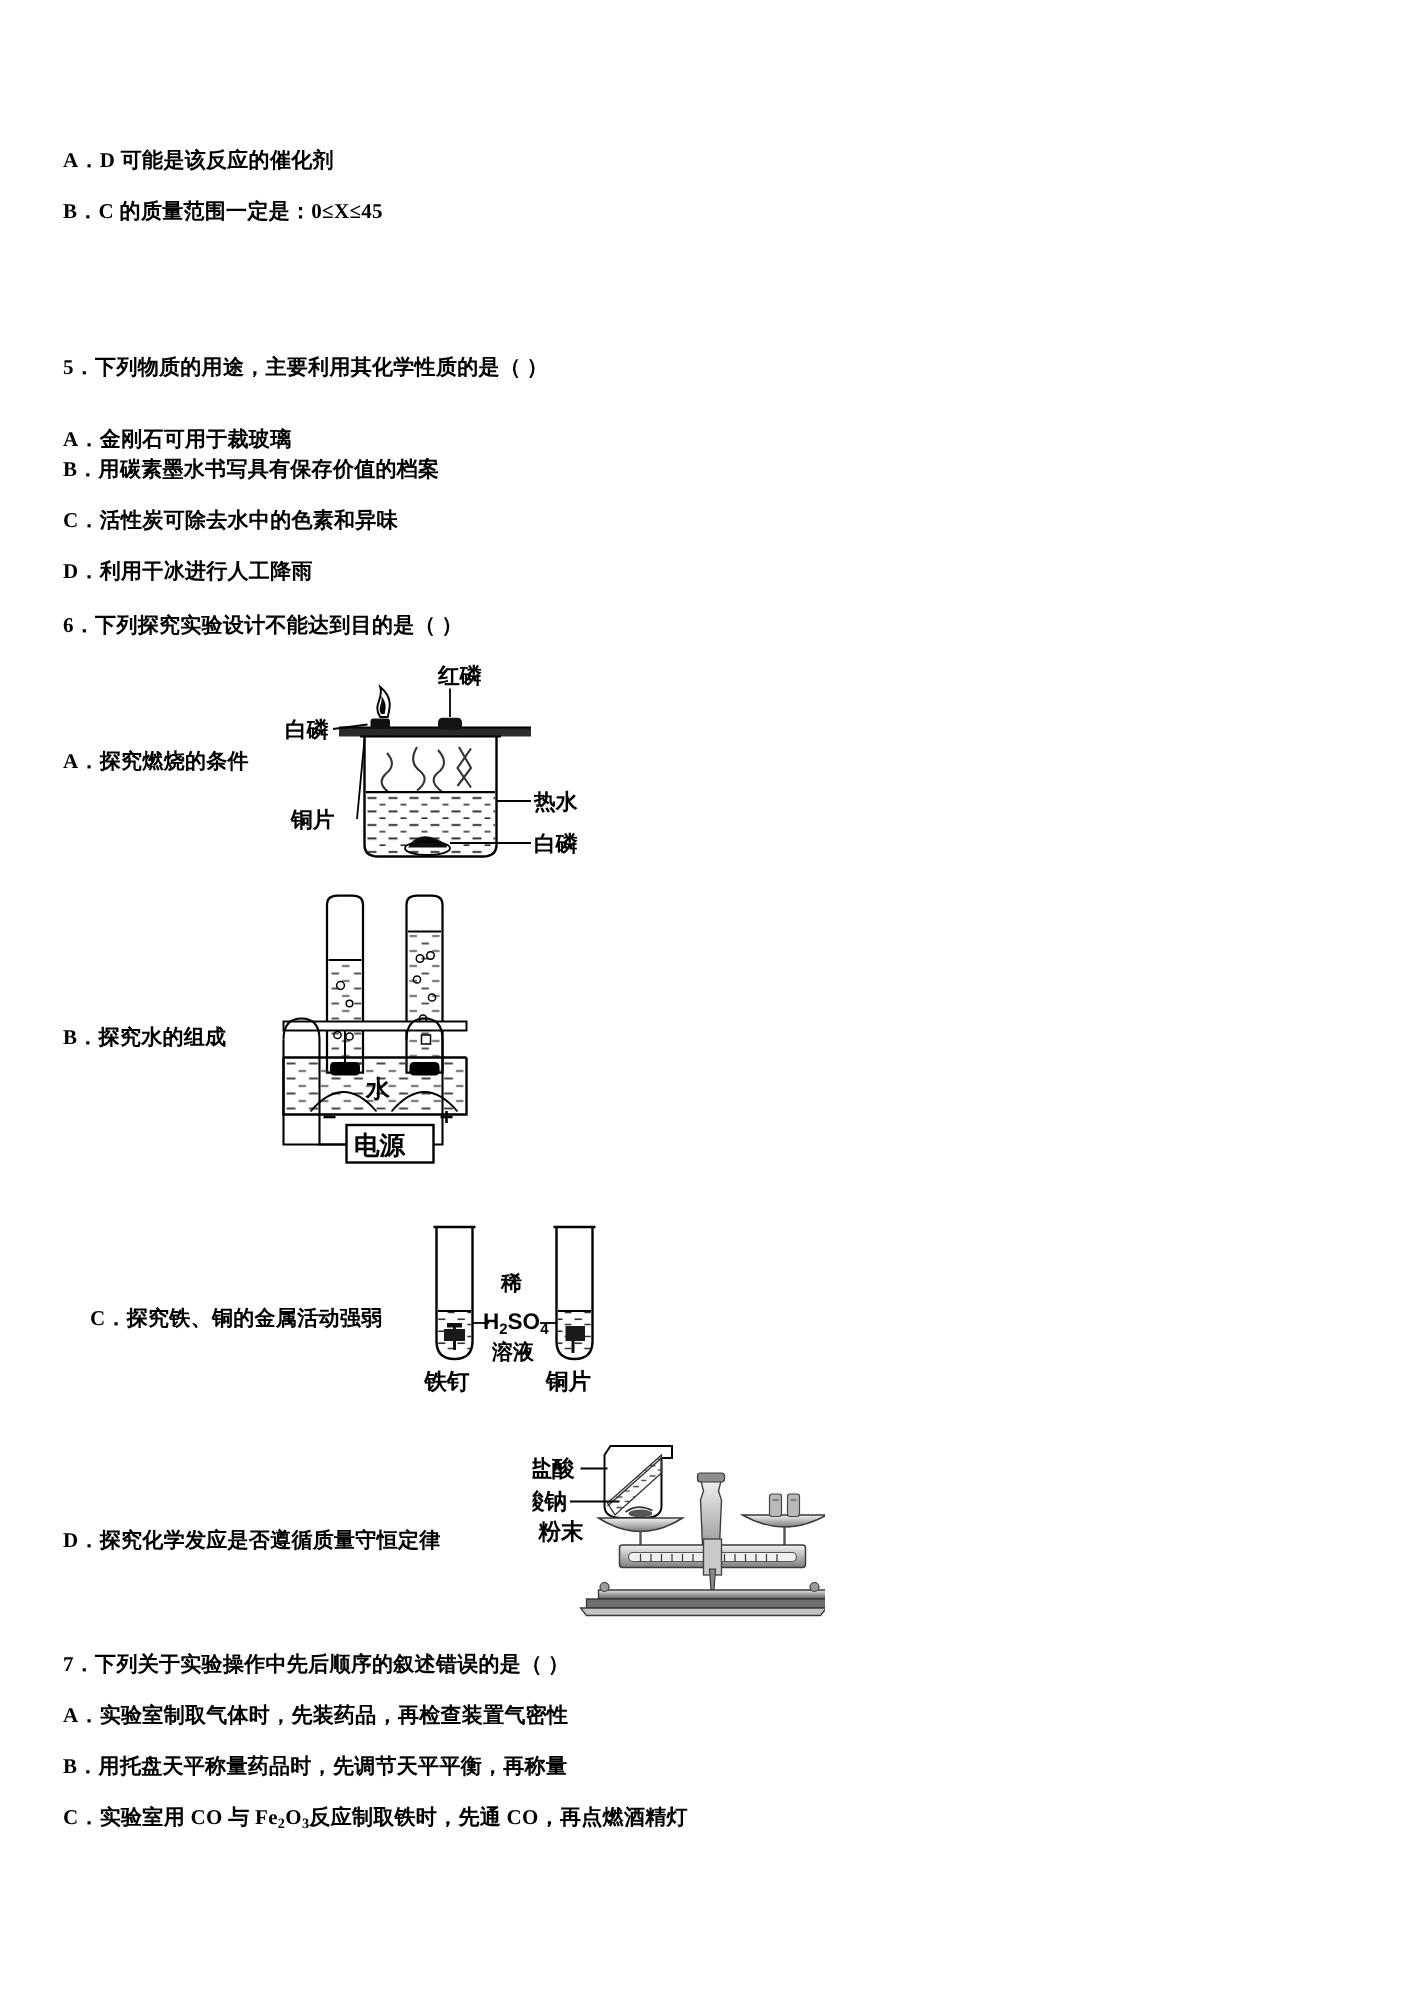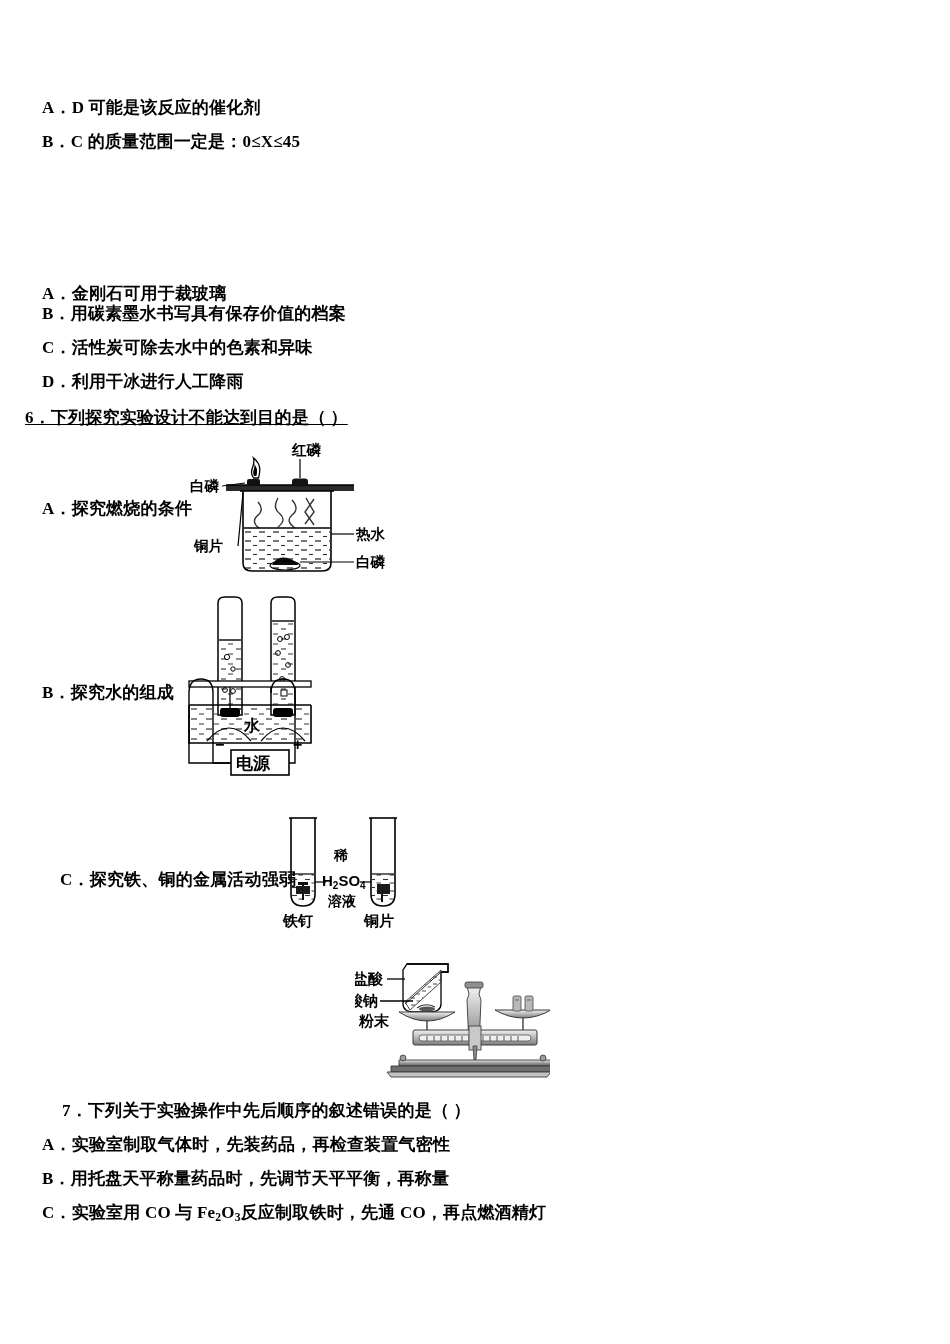--- a/index.html
+++ b/index.html
@@ -17,21 +17,21 @@
     overflow: hidden;
   }
   .page {
     position: relative;
     width: 950px;
     height: 1344px;
   }
   .line {
     position: absolute;
     font-weight: bold;
-    font-size: 17px;
+    font-size: 14px;
     line-height: 20px;
     white-space: nowrap;
     letter-spacing: 0.2px;
   }
   .stem {
     font-weight: bold;
   }
   sub {
     font-size: 0.68em;
     vertical-align: -0.28em;
@@ -56,30 +56,31 @@
 <body>
 
 <div class="page">
 
   <div class="line" style="left:42px; top:98px;">A．D 可能是该反应的催化剂</div>
 
   <div class="line" style="left:42px; top:132px;">B．C 的质量范围一定是：0≤X≤45</div>
 
 
 
+  <div class="line stem" style="left:42px; top:236px;">5．下列物质的用途，主要利用其化学性质的是（      ）</div>
 
   <div class="line" style="left:42px; top:284px;">A．金刚石可用于裁玻璃</div>
 
   <div class="line" style="left:42px; top:304px;">B．用碳素墨水书写具有保存价值的档案</div>
 
   <div class="line" style="left:42px; top:338px;">C．活性炭可除去水中的色素和异味</div>
 
   <div class="line" style="left:42px; top:372px;">D．利用干冰进行人工降雨</div>
 
-  <div class="line stem" style="left:25px; top:408px;text-decoration:underline;">6．下列探究实验设计不能达到目的是（      ）</div>
+  <div class="line stem" style="left:42px; top:408px;">6．下列探究实验设计不能达到目的是（      ）</div>
 
   <div class="line" style="left:42px; top:499px;">A．探究燃烧的条件</div>
 
   <div class="fig" style="left:188px; top:438px;">
     <svg width="210" height="140" viewBox="0 0 210 140" xmlns="http://www.w3.org/2000/svg">
       <defs>
         <pattern id="waterDash" width="14" height="9" patternUnits="userSpaceOnUse">
           <path d="M1 4 H7" stroke="#222" stroke-width="1.3"></path>
           <path d="M9 8.5 H13" stroke="#222" stroke-width="1.1"></path>
         </pattern>
@@ -221,20 +222,21 @@
 
       <text class="cn-lab" x="56" y="48" font-size="14">稀</text>
       <text class="cn-lab" x="44" y="74" font-size="15">H<tspan font-size="10" dy="3">2</tspan><tspan dy="-3">SO</tspan><tspan font-size="10" dy="3">4</tspan></text>
       <text class="cn-lab" x="50" y="94" font-size="14">溶液</text>
 
       <text class="cn-lab" x="5" y="114" font-size="15">铁钉</text>
       <text class="cn-lab" x="86" y="114" font-size="15">铜片</text>
     </svg>
   </div>
 
+  <div class="line" style="left:42px; top:1018px;">D．探究化学发应是否遵循质量守恒定律</div>
 
   <div class="fig" style="left:355px; top:960px;">
     <svg width="195" height="118" viewBox="0 0 195 118" xmlns="http://www.w3.org/2000/svg">
       <defs>
         <linearGradient id="metalG" x1="0" y1="0" x2="0" y2="1">
           <stop offset="0%" stop-color="#f2f2f2"></stop>
           <stop offset="45%" stop-color="#bdbdbd"></stop>
           <stop offset="100%" stop-color="#7d7d7d"></stop>
         </linearGradient>
         <linearGradient id="baseG" x1="0" y1="0" x2="0" y2="1">
@@ -302,21 +304,21 @@
       <text class="cn-lab" x="-2" y="24" font-size="15">盐酸</text>
       <line x1="32" y1="19" x2="50" y2="19" stroke="#000" stroke-width="1.3"></line>
 
       <text class="cn-lab" x="-22" y="46" font-size="15">碳酸钠</text>
       <line x1="25" y1="41" x2="58" y2="41" stroke="#000" stroke-width="1.3"></line>
 
       <text class="cn-lab" x="4" y="66" font-size="15">粉末</text>
     </svg>
   </div>
 
-  <div class="line stem" style="left:42px; top:1101px;margin-left:20px;">7．下列关于实验操作中先后顺序的叙述错误的是（      ）</div>
+  <div class="line stem" style="left:42px; top:1101px;">7．下列关于实验操作中先后顺序的叙述错误的是（      ）</div>
 
   <div class="line" style="left:42px; top:1169px;">B．用托盘天平称量药品时，先调节天平平衡，再称量</div>
 
   <div class="line" style="left:42px; top:1135px;">A．实验室制取气体时，先装药品，再检查装置气密性</div>
 
   <div class="line" style="left:42px; top:1203px;">
     <span>C．实验室用 CO 与 Fe</span><sub>2</sub><span>O</span><sub>3</sub><span>反应制取铁时，先通 CO，再点燃酒精灯</span>
   </div>
 
 </div>

